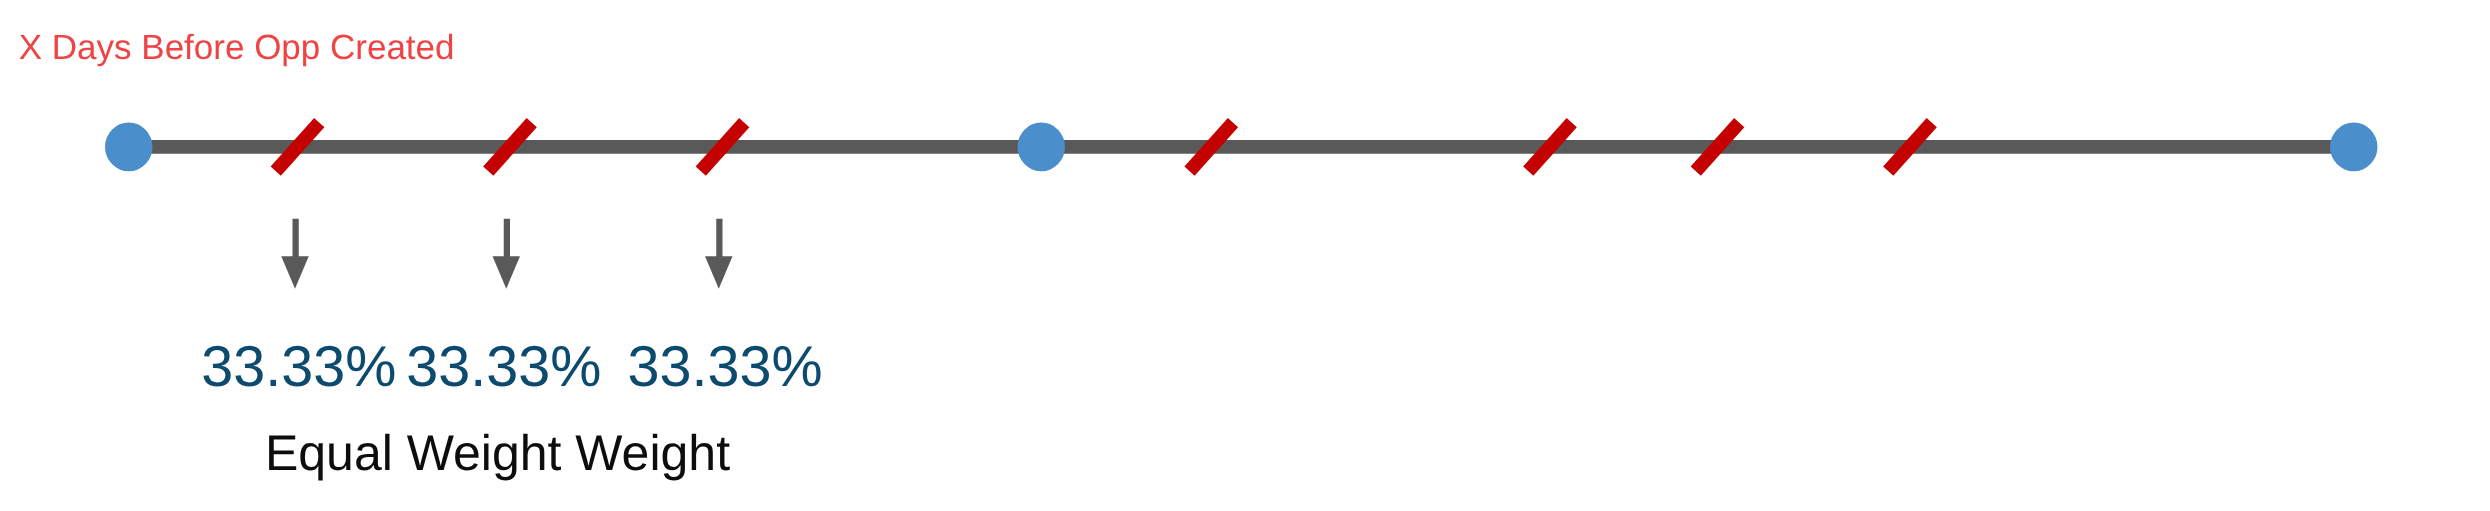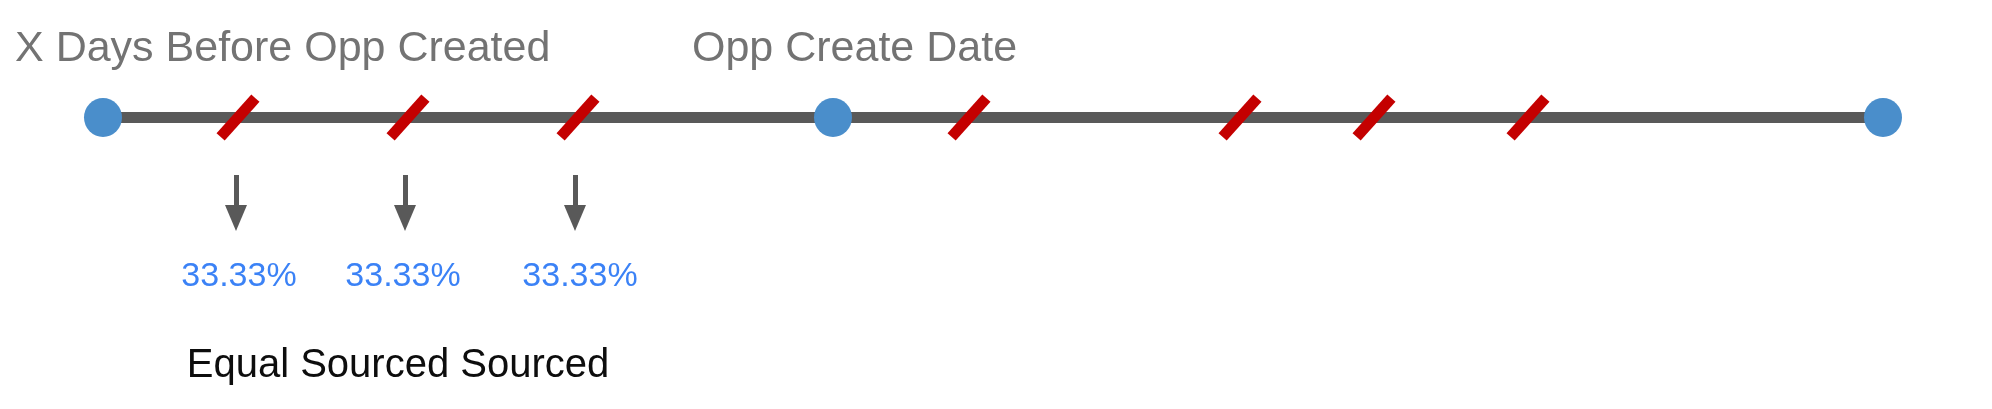--- a/index.html
+++ b/index.html
@@ -11,23 +11,23 @@
   .canvas {
     position: relative;
     width: 1992px;
     height: 409px;
     background: #ffffff;
     overflow: hidden;
   }
   .top-label {
     position: absolute;
     top: 20px;
-    font-size: 43px;
+    font-size: 28px;
     line-height: 1.25;
-    color: #737373;
+    color: #ef4444;
     white-space: nowrap;
   }
   .tl-line {
     position: absolute;
     left: 103px;
     top: 112px;
     width: 1780px;
     height: 11px;
     background: #595959;
   }
@@ -66,45 +66,44 @@
     left: 0;
     top: 30px;
     width: 0;
     height: 0;
     border-left: 11px solid transparent;
     border-right: 11px solid transparent;
     border-top: 26px solid #595959;
   }
   .weight-label {
     position: absolute;
-    top: 256px;
-    font-size: 34px;
+    top: 268px;
+    font-size: 46px;
     line-height: 1.1;
-    color: #3b82f6;
+    color: #0c4a6e;
     white-space: nowrap;
     transform: translateX(-50%);
   }
   .caption {
     position: absolute;
     top: 339px;
     left: 398px;
     transform: translateX(-50%);
     font-size: 40px;
     line-height: 1.2;
     color: #0d0d0d;
     white-space: nowrap;
   }
 </style>
 </head>
 <body>
 
 <div class="canvas">
 
   <div class="top-label" style="left:15px;">X Days Before Opp Created</div>
-  <div class="top-label" style="left:692px;">Opp Create Date</div>
 
   <div class="tl-line"></div>
 
   <div class="tick" style="left:212px;"></div>
   <div class="tick" style="left:382px;"></div>
   <div class="tick" style="left:552px;"></div>
   <div class="tick" style="left:943px;"></div>
   <div class="tick" style="left:1214px;"></div>
   <div class="tick" style="left:1348px;"></div>
   <div class="tick" style="left:1502px;"></div>
@@ -123,15 +122,15 @@
   </div>
   <div class="arrow" style="left:564px;">
     <span class="shaft"></span>
     <span class="head"></span>
   </div>
 
   <div class="weight-label" style="left:239px;">33.33%</div>
   <div class="weight-label" style="left:403px;">33.33%</div>
   <div class="weight-label" style="left:580px;">33.33%</div>
 
-  <div class="caption">Equal Sourced Sourced</div>
+  <div class="caption">Equal Weight Weight</div>
 
 </div>
 
 </body></html>

